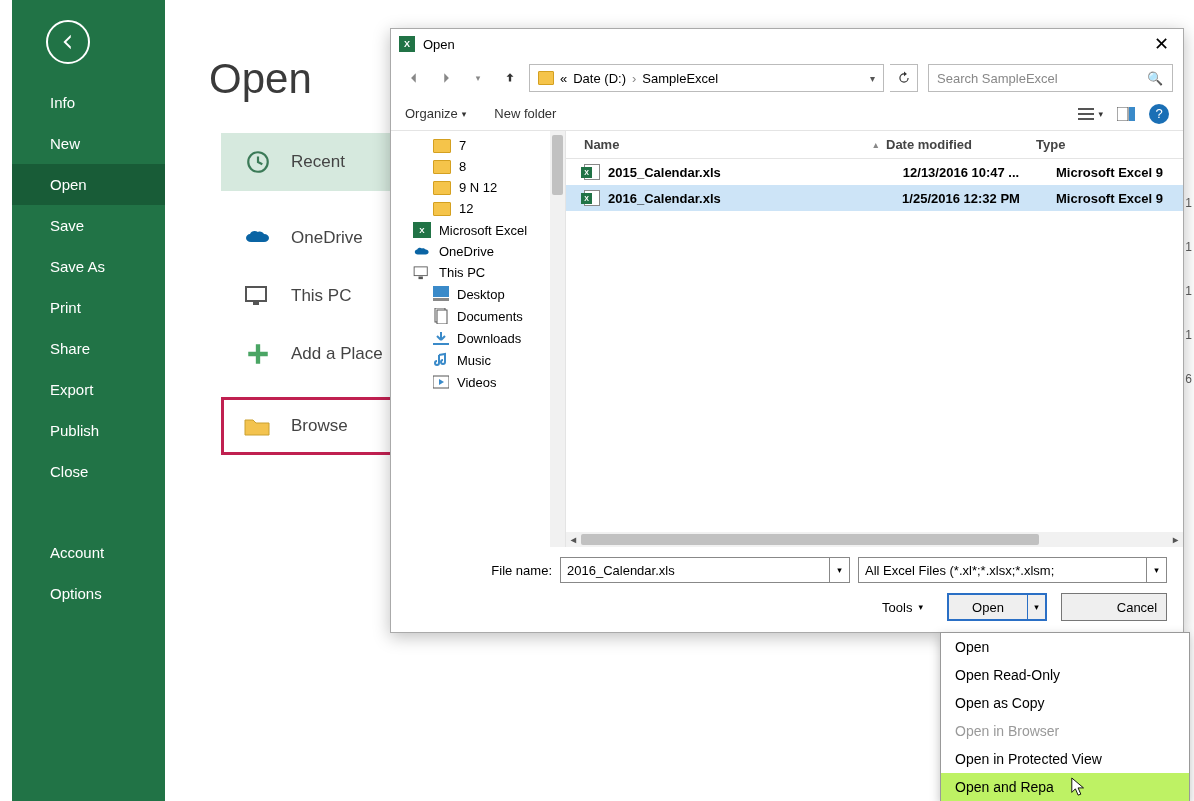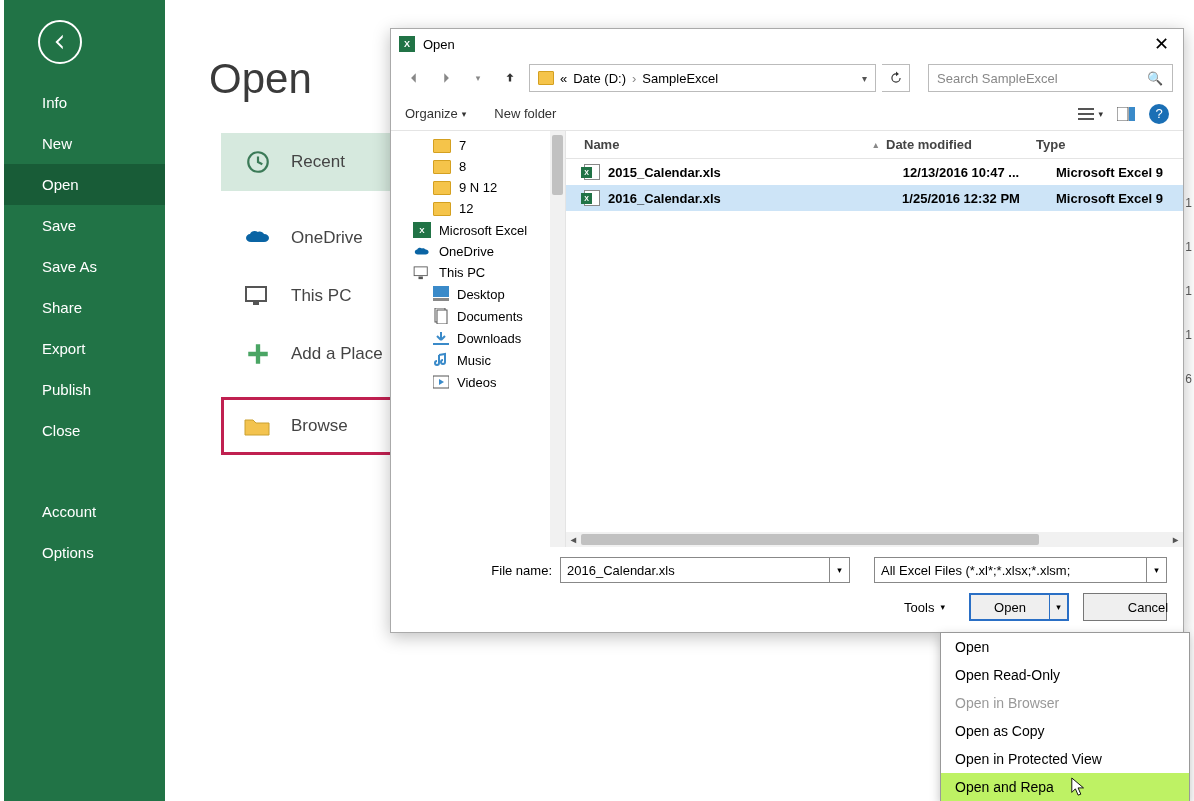--- a/index.html
+++ b/index.html
@@ -2,21 +2,21 @@
 <html><head>
 <meta charset="utf-8">
 <style>
 * { box-sizing: border-box; margin: 0; padding: 0; font-family: "Segoe UI", Arial, sans-serif; }
 body { width: 1194px; height: 801px; background: #fff; position: relative; overflow: hidden; }
 
 
 .excel-title { position: absolute; top: 3px; left: 0; right: 0; text-align: center; color: #8a8a8a; font-size: 14px; }
 
 
-.backstage { position: absolute; left: 4px; top: 0; width: 165px; height: 100%; background: #217346; color: #fff; }
+.backstage { position: absolute; left: 12px; top: 0; width: 165px; height: 100%; background: #217346; color: #fff; }
 .back-btn { width: 44px; height: 44px; border: 2px solid #fff; border-radius: 50%; margin: 20px 0 18px 34px; display:flex; align-items:center; justify-content:center; cursor:pointer; }
 .back-btn svg { width: 22px; height: 22px; fill: #fff; }
 .bs-item { padding: 12px 0 12px 38px; font-size: 15px; cursor: pointer; }
 .bs-item.active { background: #185c37; }
 .bs-spacer { height: 40px; }
 
 
 .open-panel { position: absolute; left: 165px; top: 0; right: 0; bottom: 0; background: #fff; }
 .open-title { font-size: 42px; font-weight: 300; color: #3a3a3a; margin: 55px 0 30px 44px; }
 .loc-item { display:flex; align-items:center; gap:18px; padding: 14px 22px; margin-left: 56px; width: 210px; font-size: 17px; color: #444; cursor:pointer; }
@@ -31,21 +31,21 @@
 .dlg-close { margin-left:auto; font-size:18px; cursor:pointer; padding:0 6px; }
 
 .dlg-nav { height: 38px; display:flex; align-items:center; padding: 0 10px; gap:6px; }
 .nav-btn { width:26px; height:26px; display:flex; align-items:center; justify-content:center; color:#888; cursor:pointer; }
 .nav-btn svg{width:14px;height:14px;fill:currentColor;}
 .addr { flex:1; height:28px; border:1px solid #bbb; display:flex; align-items:center; padding:0 8px; font-size:13px; gap:6px; }
 .addr .fld{width:16px;height:14px;background:#f5c44a;border:1px solid #d4a020;border-radius:1px;}
 .addr .sep{color:#888;}
 .addr .drop{margin-left:auto;color:#555;font-size:10px;}
 .refresh{width:28px;height:28px;border:1px solid #bbb;border-left:none;display:flex;align-items:center;justify-content:center;cursor:pointer;}
-.search { width:245px; height:28px; border:1px solid #bbb; margin-left:12px; display:flex; align-items:center; padding:0 8px; font-size:13px; color:#888; }
+.search { width:245px; height:28px; border:1px solid #bbb; margin-left:4px; display:flex; align-items:center; padding:0 8px; font-size:13px; color:#888; }
 .search .mag{margin-left:auto;}
 
 .dlg-toolbar{height:34px;border-bottom:1px solid #e4e4e4;display:flex;align-items:center;padding:0 14px;font-size:13px;gap:28px;}
 .tb-right{margin-left:auto;display:flex;gap:14px;align-items:center;}
 .tb-btn{cursor:pointer;color:#333;display:flex;align-items:center;gap:4px;}
 .help-circ{width:20px;height:20px;border-radius:50%;background:#1a6fb5;color:#fff;font-size:13px;display:flex;align-items:center;justify-content:center;}
 
 .dlg-body{display:flex;height:416px;}
 .dlg-tree{width:175px;border-right:1px solid #e4e4e4;overflow:hidden;font-size:13px;padding-top:4px;position:relative;}
 .tree-scroll{position:absolute;right:0;top:0;bottom:0;width:15px;background:#f1f1f1;}
@@ -73,29 +73,29 @@
 .h-scroll{position:absolute;left:0;right:0;bottom:0;height:15px;background:#f1f1f1;display:flex;align-items:center;}
 .h-arrow{width:15px;height:15px;display:flex;align-items:center;justify-content:center;color:#555;font-size:10px;cursor:pointer;}
 .h-track{flex:1;position:relative;height:15px;}
 .h-thumb{position:absolute;left:0;top:2px;height:11px;width:78%;background:#c1c1c1;border-radius:2px;}
 
 .dlg-footer{padding:10px 16px 0;}
 .fn-row{display:flex;align-items:center;gap:8px;margin-bottom:10px;}
 .fn-label{width:145px;text-align:right;font-size:13px;}
 .fn-input{flex:0 0 290px;height:26px;border:1px solid #888;display:flex;align-items:center;padding:0 6px;font-size:13px;position:relative;}
 .fn-input .dd{position:absolute;right:0;top:0;bottom:0;width:20px;border-left:1px solid #888;display:flex;align-items:center;justify-content:center;font-size:9px;cursor:pointer;}
-.filter{flex:1;margin-left:16px;height:26px;border:1px solid #888;display:flex;align-items:center;padding:0 6px;font-size:13px;position:relative;}
+.filter{flex:1;height:26px;border:1px solid #888;display:flex;align-items:center;padding:0 6px;font-size:13px;position:relative;}
 .filter .dd{position:absolute;right:0;top:0;bottom:0;width:20px;border-left:1px solid #888;display:flex;align-items:center;justify-content:center;font-size:9px;cursor:pointer;}
 
 .btn-row{display:flex;justify-content:flex-end;align-items:center;gap:14px;}
 .tools{font-size:13px;display:flex;align-items:center;gap:6px;cursor:pointer;margin-right:10px;}
 .btn{height:28px;border:1px solid #777;background:#efefef;font-size:13px;cursor:pointer;display:flex;align-items:center;justify-content:center;}
 .btn.open{width:100px;border:2px solid #2a6fc5;position:relative;padding-right:18px;}
 .btn.open .split{position:absolute;right:0;top:0;bottom:0;width:18px;border-left:1px solid #2a6fc5;display:flex;align-items:center;justify-content:center;font-size:9px;}
-.btn.cancel{width:84px;padding-left:46px;}
+.btn.cancel{width:106px;padding-left:46px;}
 
 
 .dropdown{position:absolute;top:632px;left:940px;width:250px;background:#fff;border:1px solid #999;box-shadow:0 4px 10px rgba(0,0,0,.25);font-size:14px;z-index:50;}
 .dd-item{padding:6px 14px;cursor:pointer;}
 .dd-item.disabled{color:#999;}
 .dd-item.hover{background:#bef264;}
 .cursor-ptr{position:absolute;top:776px;left:1070px;z-index:60;}
 .cursor-ptr svg{width:18px;height:22px;}
 
 
@@ -110,20 +110,21 @@
   <div class="back-btn">
     <svg viewBox="0 0 24 24">
         <path d="M15 4l-8 8 8 8v-3l-5-5 5-5z"></path>
       </svg>
   </div>
   <div class="bs-item">Info</div>
   <div class="bs-item">New</div>
   <div class="bs-item active">Open</div>
   <div class="bs-item">Save</div>
   <div class="bs-item">Save As</div>
+  <div class="bs-item">Print</div>
   <div class="bs-item">Share</div>
   <div class="bs-item">Export</div>
   <div class="bs-item">Publish</div>
   <div class="bs-item">Close</div>
   <div class="bs-spacer"></div>
   <div class="bs-item">Account</div>
   <div class="bs-item">Options</div>
 </div>
 
 <div class="open-panel">
@@ -376,22 +377,22 @@
         <div class="split">▾</div>
       </div>
       <div class="btn cancel">Cancel</div>
     </div>
   </div>
 </div>
 
 <div class="dropdown" id="ddmenu">
     <div class="dd-item">Open</div>
     <div class="dd-item">Open Read-Only</div>
+    <div class="dd-item">Open as Copy</div>
     <div class="dd-item disabled">Open in Browser</div>
-    <div class="dd-item">Open as Copy</div>
     <div class="dd-item">Open in Protected View</div>
     <div class="dd-item hover">Open and Repa</div>
   </div>
 <div class="cursor-ptr">
   <svg viewBox="0 0 20 24">
       <path d="M2 2l0 16 4-4 3 7 3-1-3-7 6 0z" fill="#fff" stroke="#000" stroke-width="1"></path>
     </svg>
 </div>
 
 <div class="bg-nums" id="bgnums">

